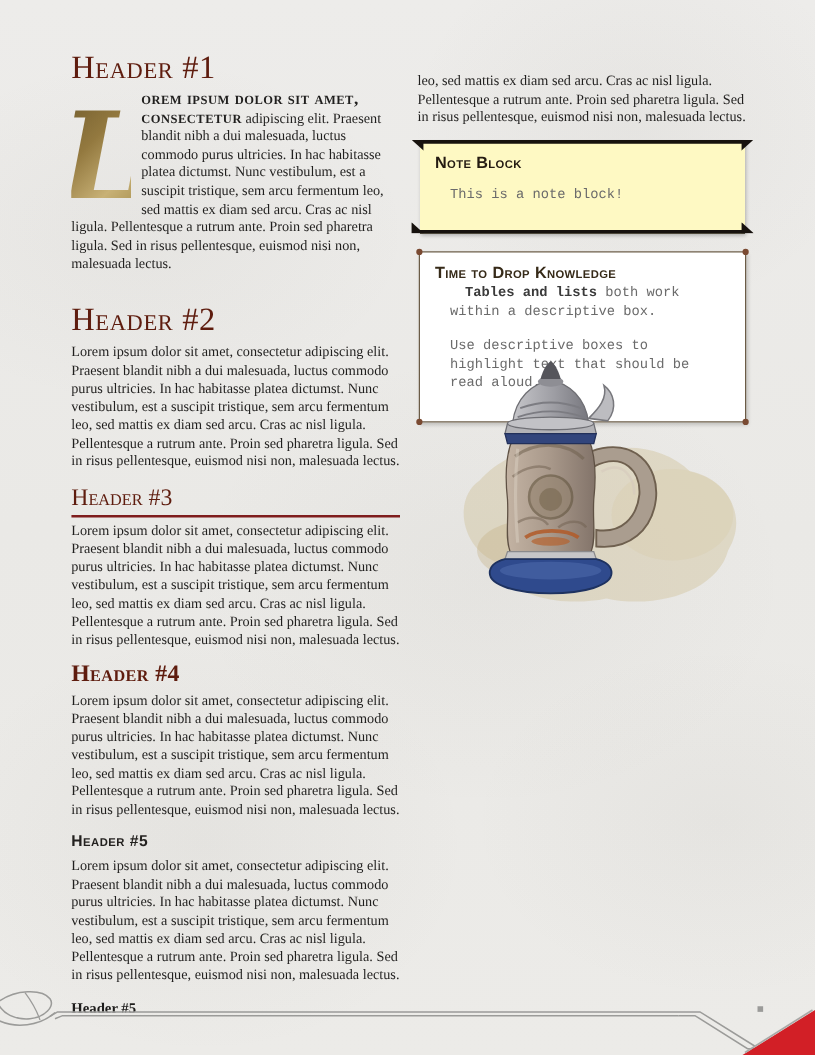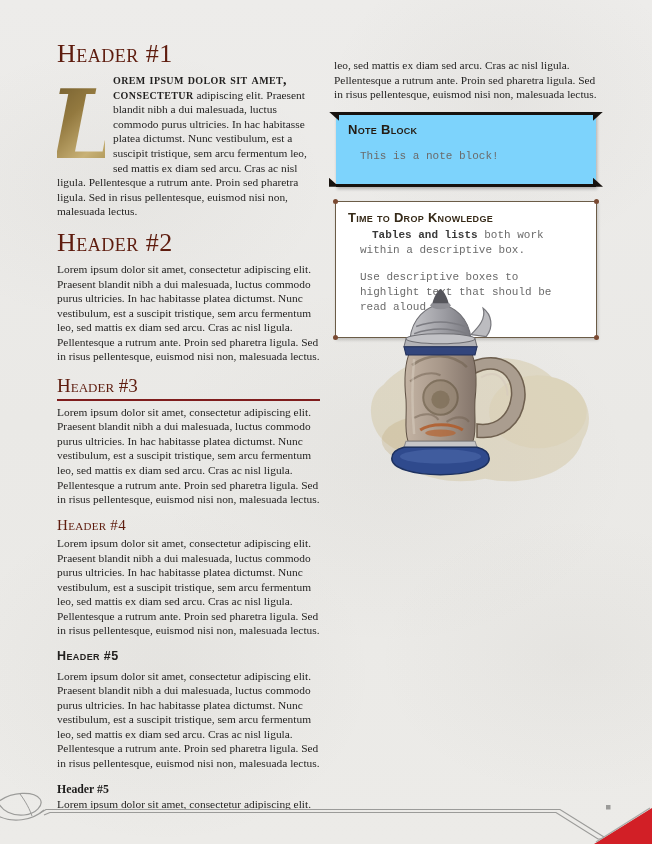--- a/index.html
+++ b/index.html
@@ -19,50 +19,50 @@
   .col-left{left:57px;width:263px;height:770px;overflow:hidden;}
   .col-right{left:334px;width:264px;}
   p.body{
     margin:0 0 10px 0;font-size:11.4px;line-height:14.55px;color:#201f1e;
     text-rendering:optimizeLegibility;
   }
   h1.hb,h2.hb{
     font-variant:small-caps;font-weight:normal;color:#5e1c0e;
     margin:0 0 6px 0;font-size:26px;line-height:1.05;letter-spacing:0.5px;
   }
-  h2.hb{}
+  h2.hb{margin-top:13px;}
   h3.hb{
     font-variant:small-caps;font-weight:normal;color:#5e1c0e;
     margin:12px 0 4px 0;font-size:19px;line-height:1.1;
     border-bottom:2px solid #7f1d1d;padding-bottom:2px;
   }
   h4.hb{
-    font-variant:small-caps;font-weight:normal;color:#5e1c0e;
-    margin:10px 0 3px 0;font-size:15px;line-height:1.1;letter-spacing:0.3px;
+    font-variant:small-caps;font-weight:bold;color:#5e1c0e;
+    margin:10px 0 3px 0;font-size:19px;line-height:1.1;letter-spacing:0.3px;
   }
   h5.hb{
     font-family:"Liberation Sans", sans-serif;
     font-variant:small-caps;font-weight:bold;color:#23211f;
     margin:12px 0 5px 0;font-size:12.5px;line-height:1.1;letter-spacing:0.4px;
   }
   h6.hb{
     font-weight:bold;color:#1d1c1b;margin:11px 0 1px 0;font-size:11.8px;line-height:1.2;
   }
   
   .dropcap{
     float:left;width:56px;height:96px;margin:4px 8px 0 -8px;
     font-family:"DejaVu Serif", serif;font-style:italic;font-weight:bold;
     font-size:96px;line-height:96px;text-align:center;
     background:linear-gradient(135deg,#6f5a2d 0%,#93793f 40%,#c8b176 75%,#a8904f 100%);
     -webkit-background-clip:text;background-clip:text;color:transparent;
   }
   .lead-caps{font-variant:small-caps;letter-spacing:0.4px;font-weight:bold;font-size:14px;}
   
   .note-block{
-    position:relative;margin:9px 2px 14px 2px;background:#7dd3fc;
+    position:relative;margin:9px 2px 14px 2px;background:#fef9c3;
     border-top:3px solid #17120e;border-bottom:3px solid #17120e;
     padding:7px 12px 8px 12px;
     box-shadow:1px 2px 3px rgba(0,0,0,0.25);
   }
   .wing{position:absolute;width:10px;height:9px;background:#17120e;}
   .wing.tl{left:-7px;top:-3px;clip-path:polygon(0 0,100% 0,100% 100%);}
   .wing.tr{right:-7px;top:-3px;clip-path:polygon(0 0,100% 0,0 100%);}
   .wing.bl{left:-7px;bottom:-3px;clip-path:polygon(0 0,100% 100%,0 100%);}
   .wing.br{right:-7px;bottom:-3px;clip-path:polygon(0 0,0 100%,100% 100%);}
   .box-title{

